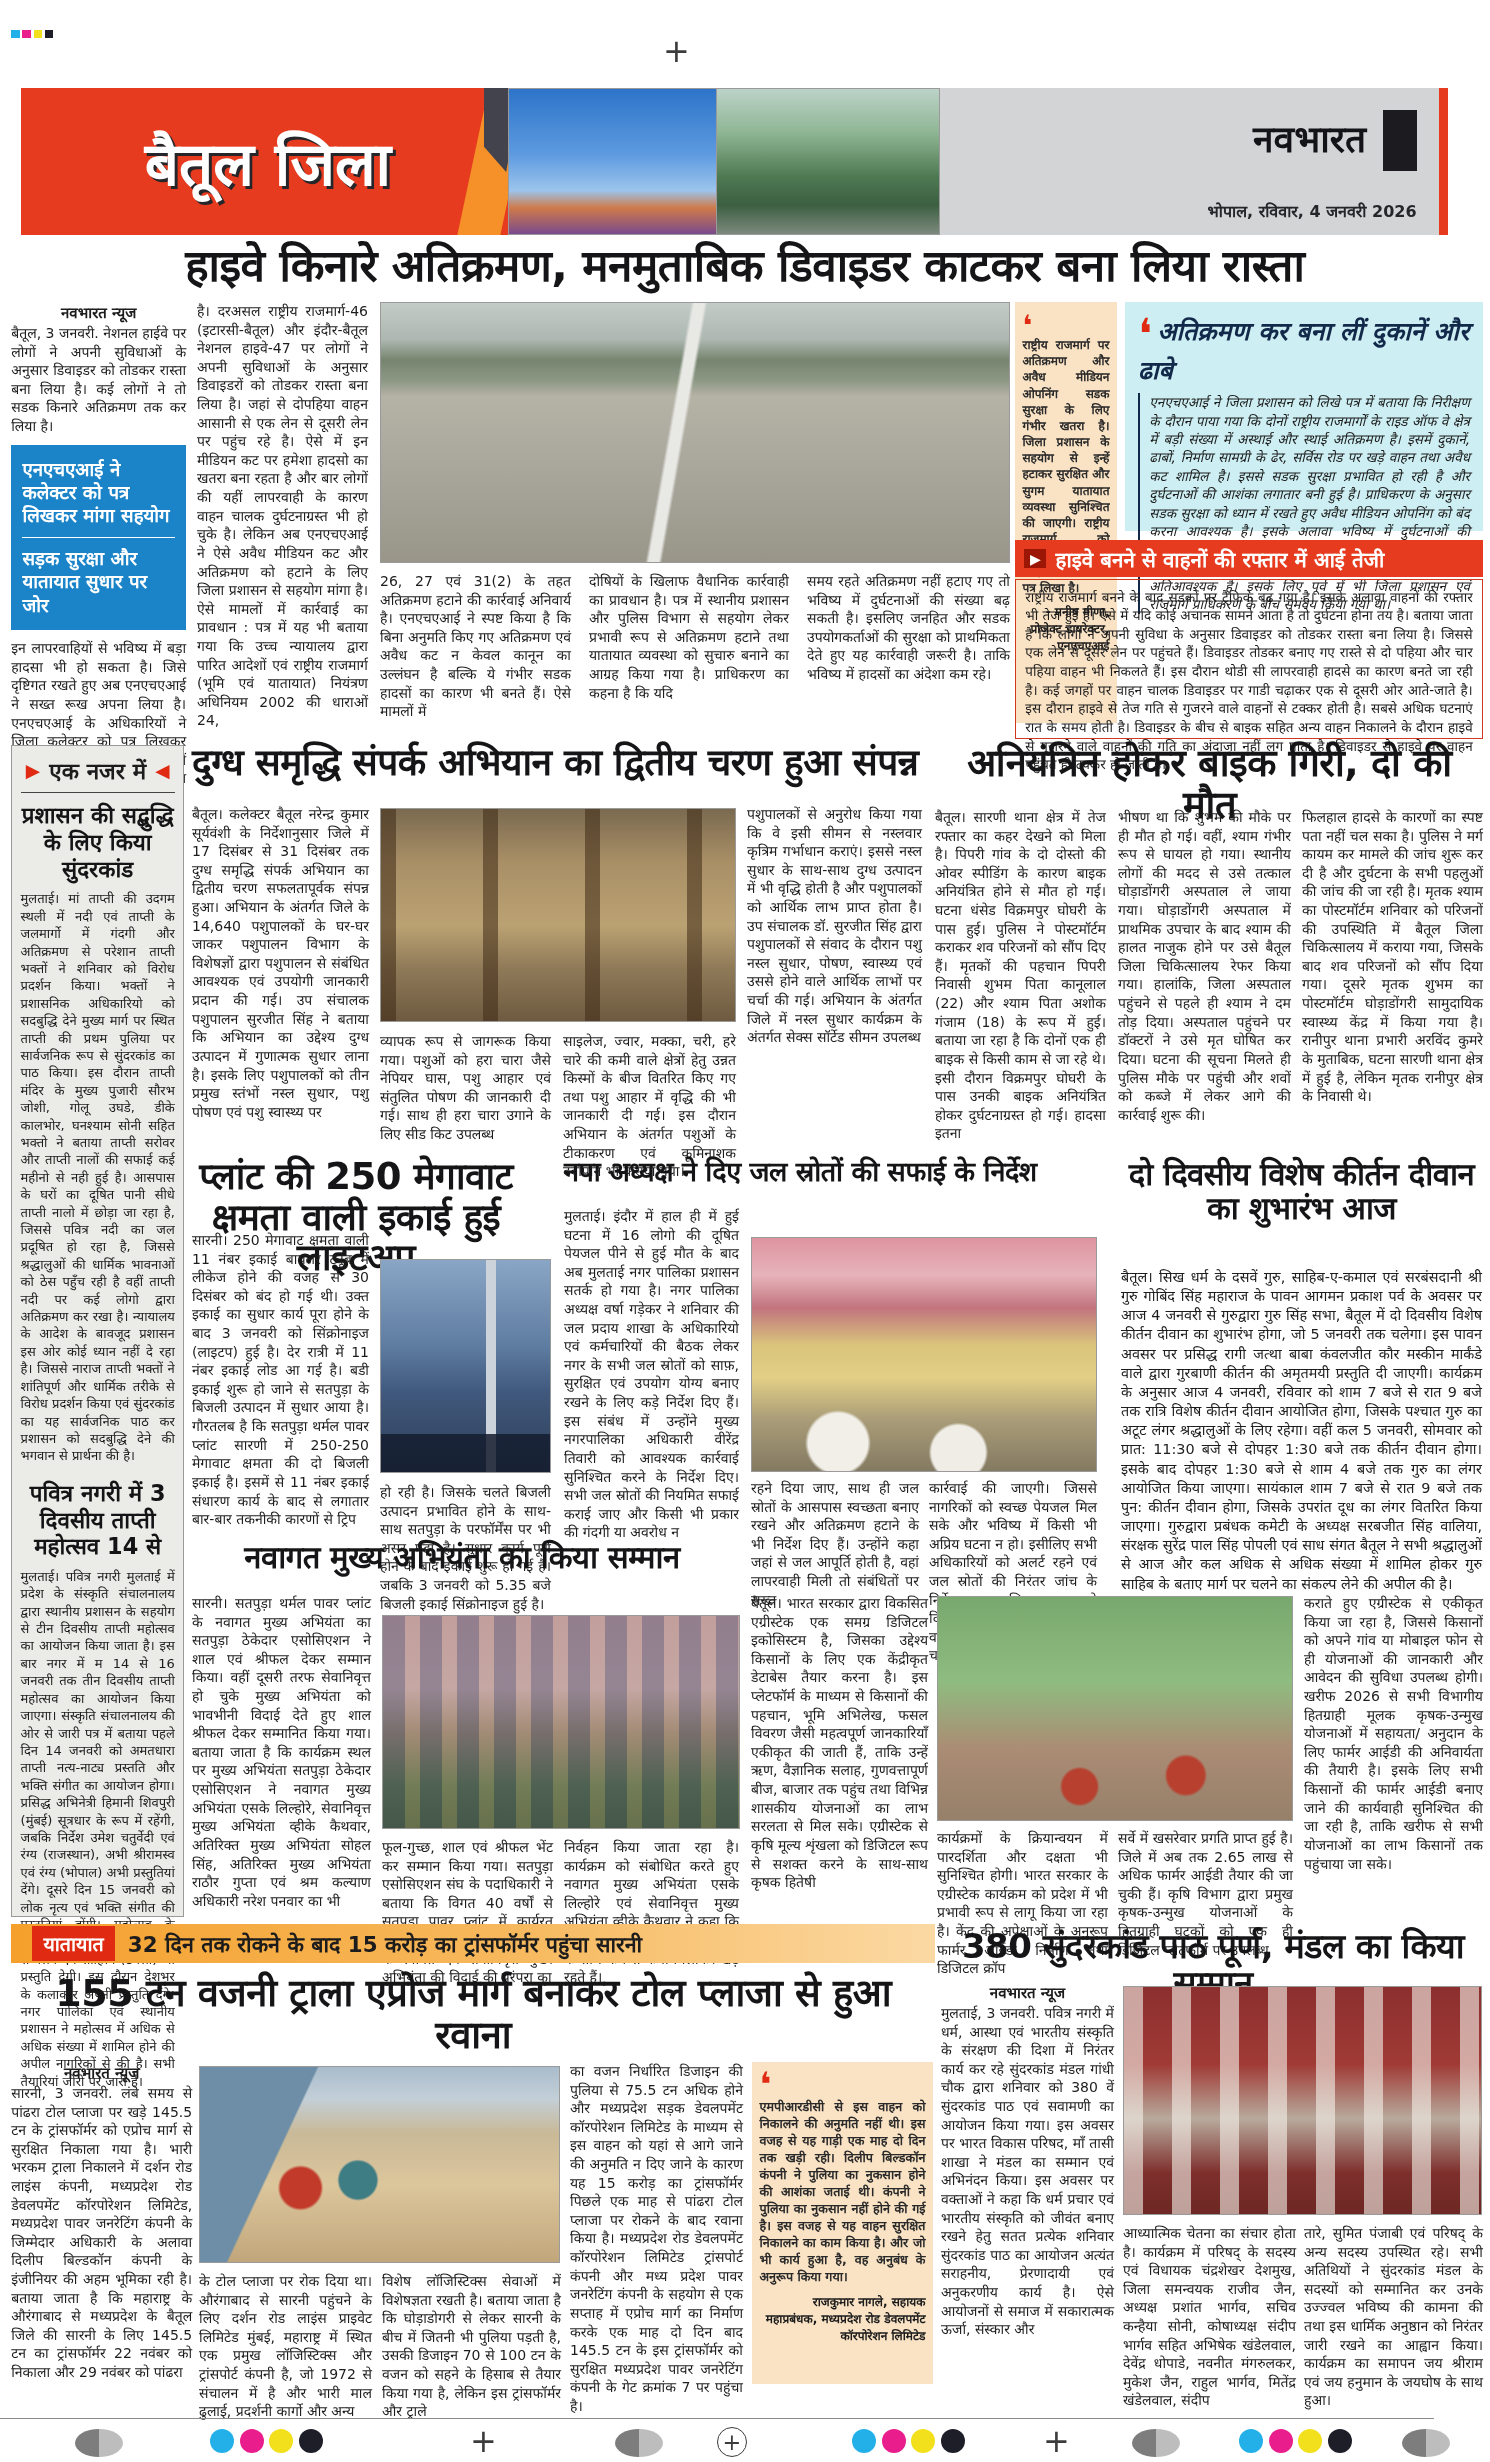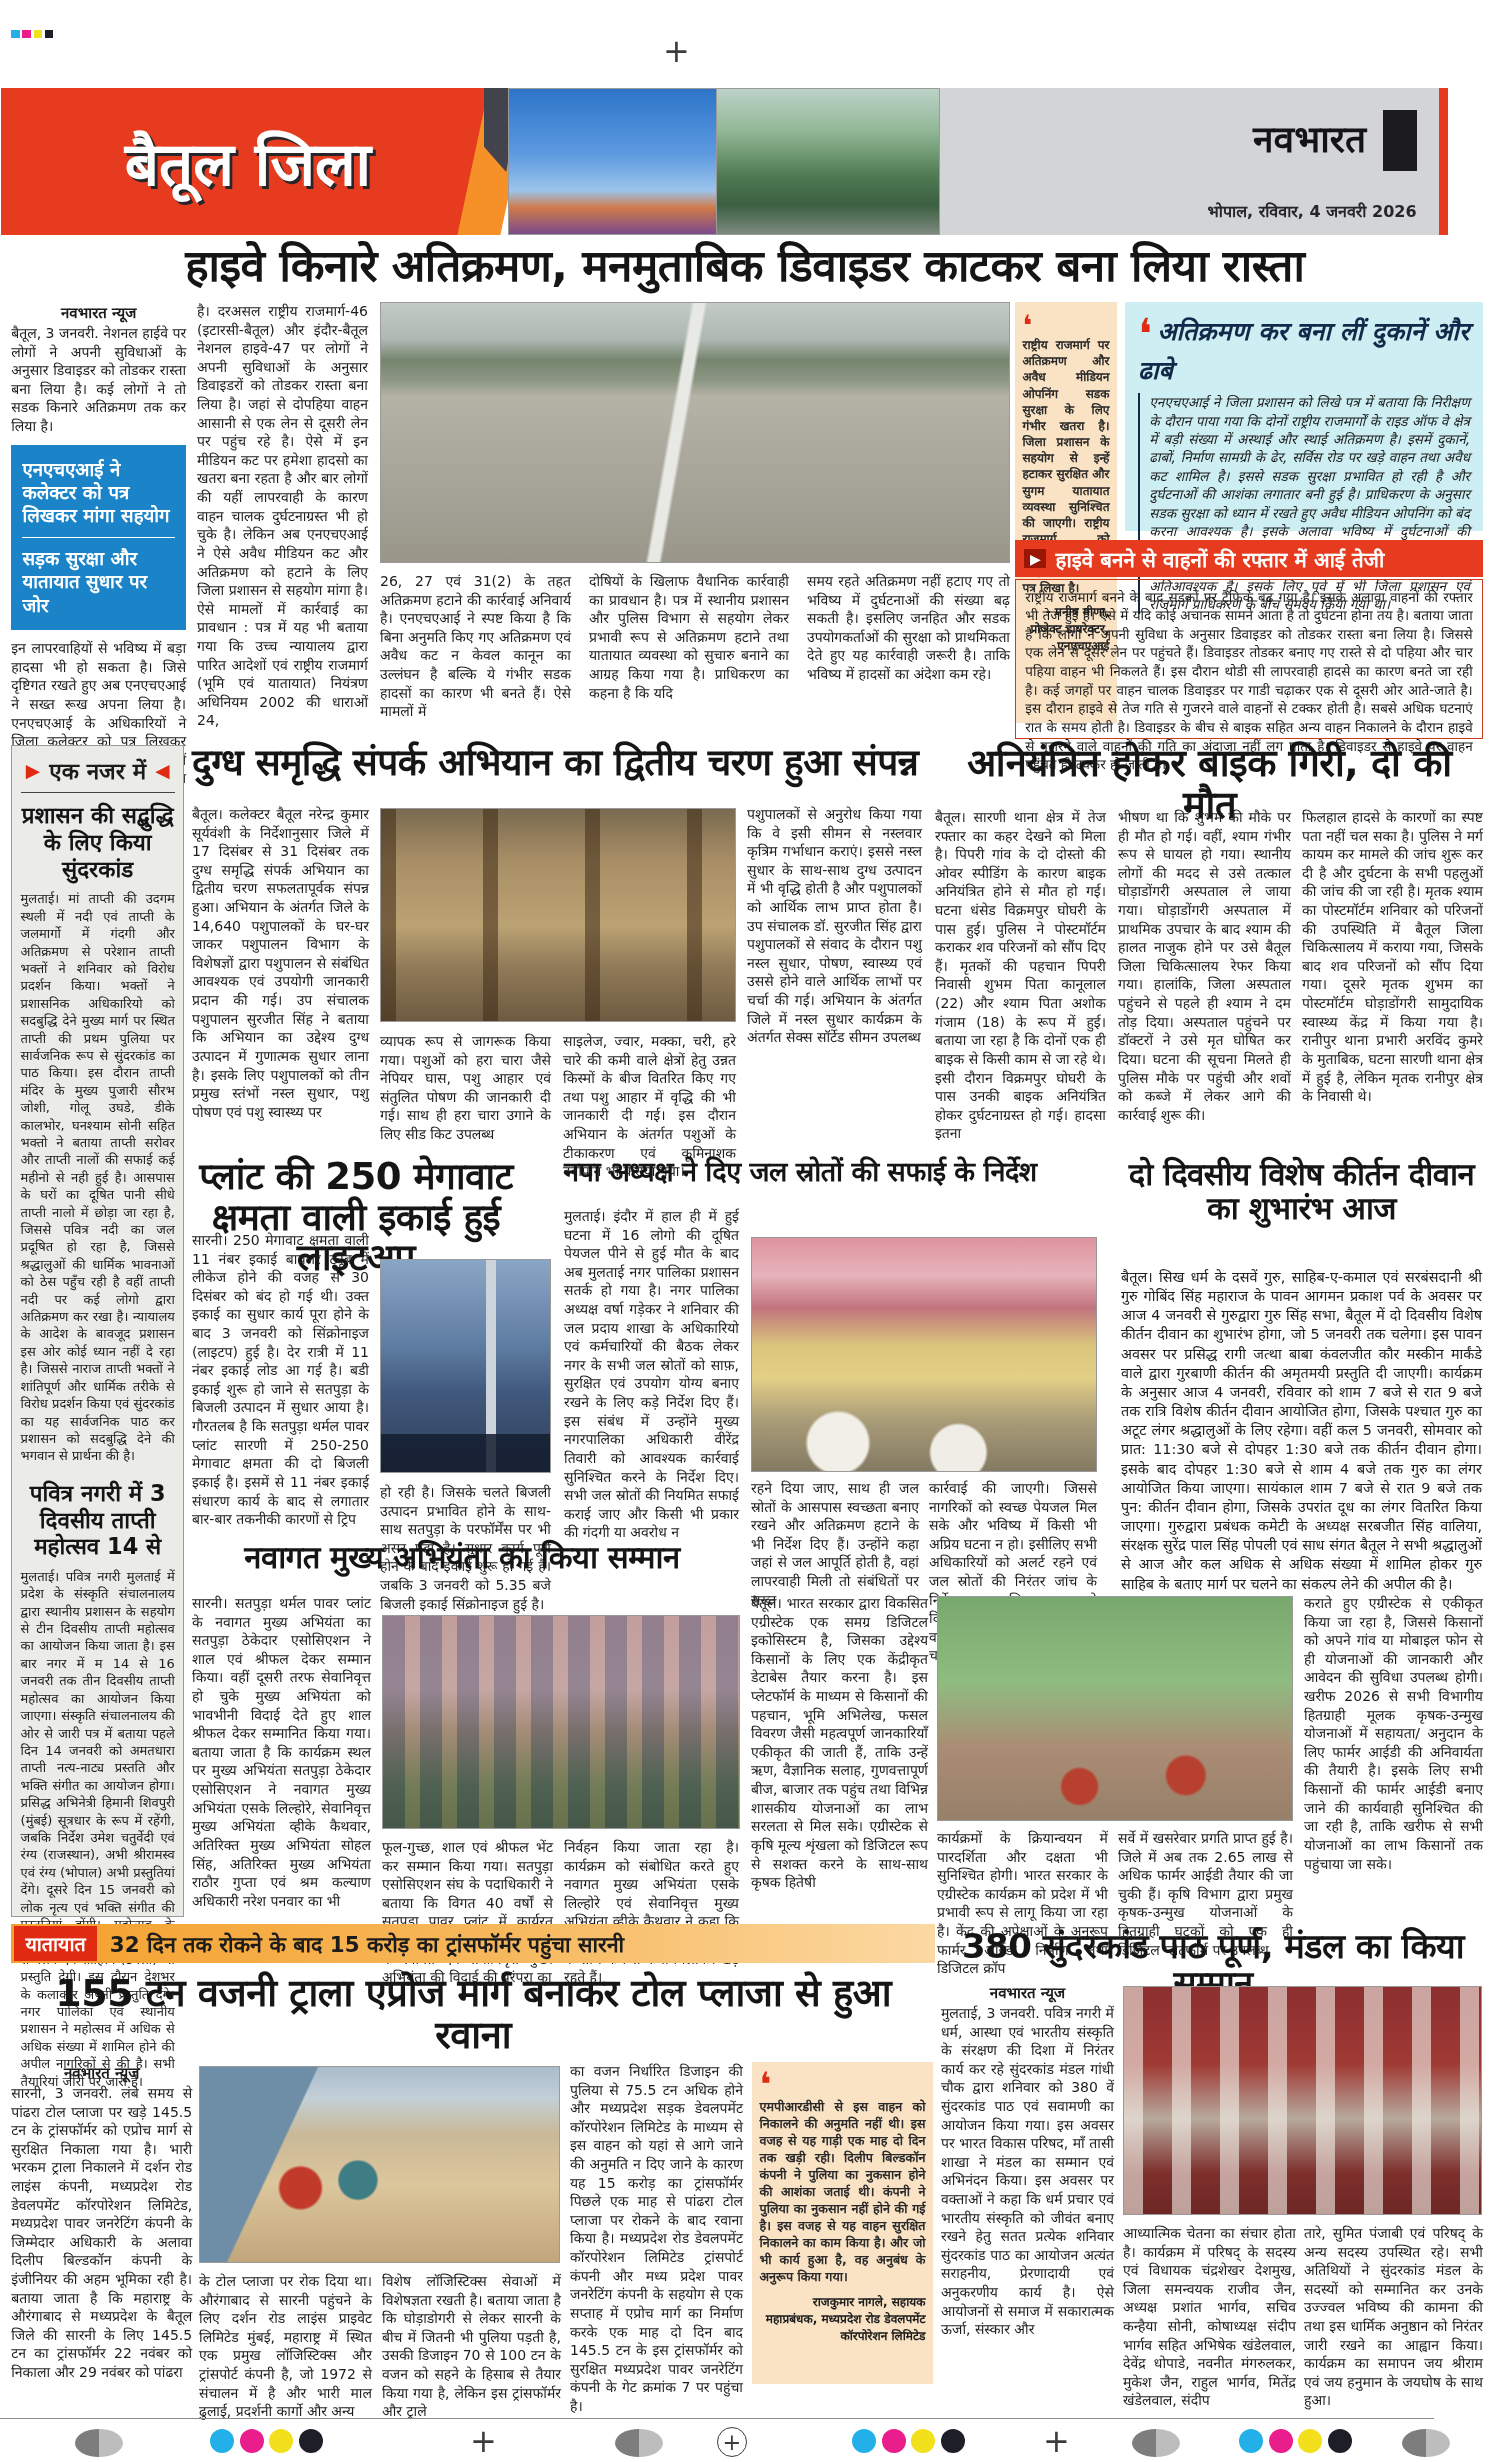--- a/index.html
+++ b/index.html
@@ -32,21 +32,21 @@
   .redstrip .arrowbox{background:#9c1606;color:#fff;font-size:14px;padding:1.9px 5.6px;}
   .redstrip .rt{font-size:20.5px;font-weight:800;}
   .borderbox{border:1.4px solid #cf3a1d;padding:7.5px 9.3px;box-sizing:border-box;font-size:13.5px;line-height:1.38;text-align:justify;}
   
   .sidebar{background:#ebebe7;border:0.9px solid #9a9a9a;box-sizing:border-box;padding:9.3px 8.4px;}
   .sb-head{display:flex;align-items:center;justify-content:center;gap:9.3px;font-size:22.4px;font-weight:800;border-bottom:1.9px solid #444;padding-bottom:5.6px;margin-bottom:7.5px;}
   .sb-head .ar{color:#e02a12;font-size:18.6px;}
   .sb-title{font-size:22.4px;font-weight:800;text-align:center;line-height:1.2;margin:9.3px 0 7.5px 0;color:#141416;}
   .sb-body{font-size:13px;line-height:1.34;text-align:justify;}
   
-  .kicker{background:linear-gradient(90deg,#f5a02c 0%,#f7b95e 55%,#fbd9a4 100%);display:flex;align-items:center;gap:13px;padding:0 3px;box-sizing:border-box;}
+  .kicker{background:linear-gradient(90deg,#f5a02c 0%,#f7b95e 55%,#fbd9a4 100%);display:flex;align-items:center;gap:13px;padding:0 21px;box-sizing:border-box;}
   .kicker .lbl{background:#e02a12;color:#fff;font-size:19.6px;font-weight:800;padding:3.7px 11.2px;}
   .kicker .kt{font-size:21.4px;font-weight:800;color:#1c1c1c;}
   
   .ph-temple1{background:linear-gradient(180deg,#2d74c9 0%,#5d9ae0 45%,#9cc4ec 70%,#cf7a4a 82%,#7a4a8c 100%);}
   .ph-temple2{background:linear-gradient(180deg,#bcd2c8 0%,#8fb694 30%,#4e7a52 60%,#3c5f42 80%,#7d8a7d 100%);}
   .ph-highway{background:
      linear-gradient(100deg,rgba(255,255,255,0) 46%,#e8e8e4 46.5%,#e8e8e4 48%,rgba(255,255,255,0) 48.5%),
      linear-gradient(180deg,#c2cbc6 0%,#aeb8b2 14%,#76856f 22%,#8d9884 30%,#b5b2a6 36%,#a7a49a 68%,#999689 100%);}
   .ph-shed{background:
      repeating-linear-gradient(90deg,rgba(62,42,22,0.55) 0 15px,rgba(0,0,0,0) 15px 102px),
@@ -90,21 +90,21 @@
 <div id="page">
 
   <div class="abs minidots" style="left:11.2px;top:30px;">
     <i class="c1"></i>
       <i class="c2"></i>
       <i class="c3"></i>
       <i class="c4"></i>
   </div>
   <div class="abs plusmark" style="left:663px;top:35px;">+</div>
 
-  <div class="abs red-banner" style="left:1px;top:88px;width:494px;height:147px;">
+  <div class="abs red-banner" style="left:21px;top:88px;width:494px;height:147px;">
     <span class="t">बैतूल जिला</span>
   </div>
   <div class="abs" style="left:473px;top:88px;width:43px;height:147px;background:#f59128;transform:skewX(-12deg);"></div>
   <div class="abs" style="left:484px;top:88px;width:37px;height:84px;background:#43434d;clip-path:polygon(0 0,100% 0,60% 100%,0 70%);"></div>
   <div class="abs photo ph-temple1" style="left:508px;top:88px;width:209px;height:147px;"></div>
   <div class="abs photo ph-temple2" style="left:716px;top:88px;width:224px;height:147px;"></div>
   <div class="abs graybox" style="left:940px;top:88px;width:499px;height:147px;">
     <div class="abs logo" style="right:73px;top:24px;">नवभारत</div>
     <div class="abs blackblock" style="right:22.4px;top:22.4px;width:34px;height:61px;"></div>
     <div class="abs dateline" style="right:22.4px;bottom:13px;">भोपाल, रविवार, 4 जनवरी 2026</div>

